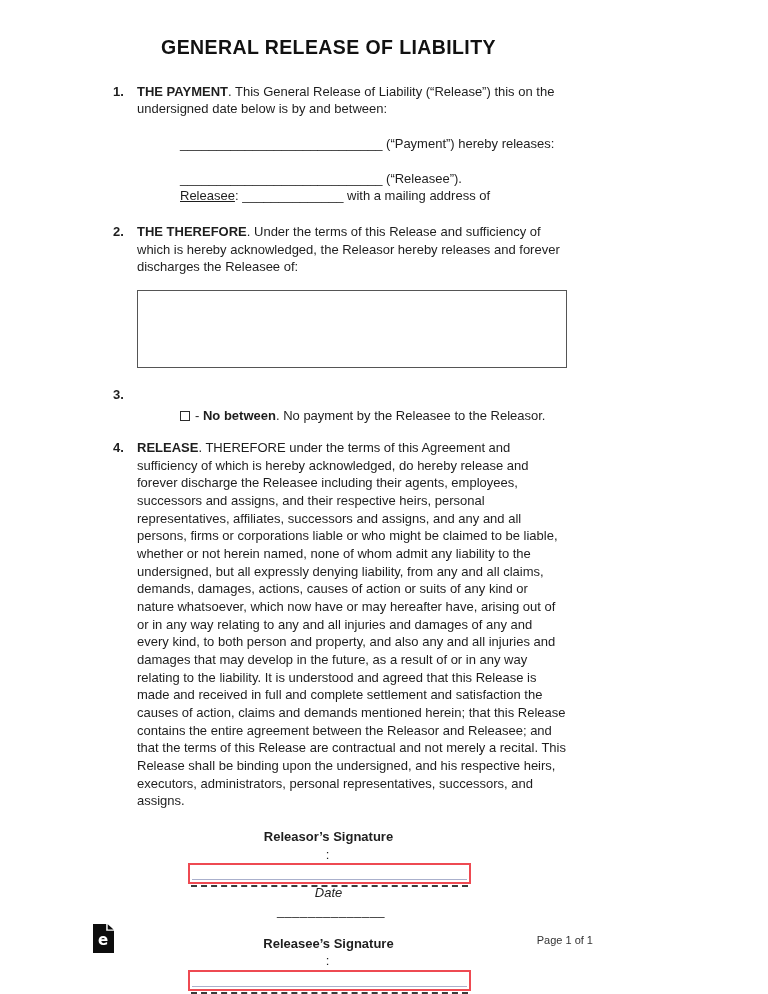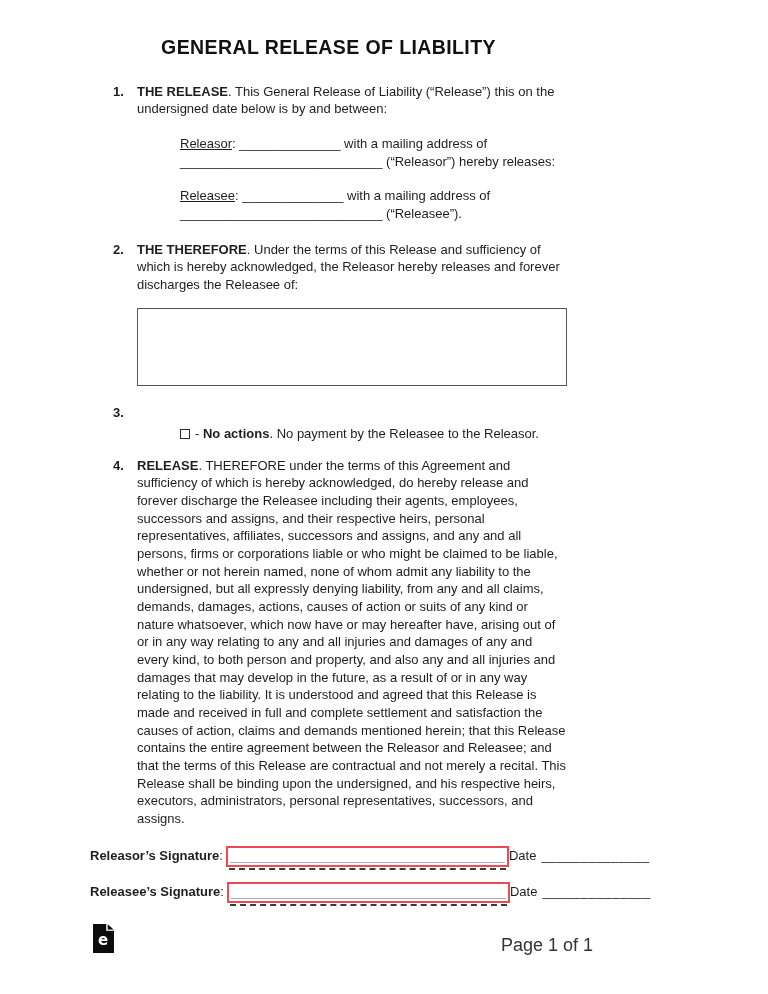--- a/index.html
+++ b/index.html
@@ -28,73 +28,72 @@
     box-sizing:border-box; margin-top:14px; width:100%; height:78px;
     border:1px solid #555; background:#fff;
   }
   .options { margin:18px 0 0 43px; line-height:23px; }
   .option { white-space:pre-wrap; }
   .checkbox {
     display:inline-block; box-sizing:border-box; width:10px; height:10px;
     border:1.3px solid #2b2b2b; margin-right:5px; vertical-align:-1px; background:#fff;
   }
   .item-payment { margin-bottom:12px; }
-  .sig-row { display:flex; align-items:center; margin:8px 0 15px 0; }
+  .sig-row { display:flex; align-items:center; margin:8px 0 15px 0;flex-direction:column; }
   .sig-label { font-weight:bold; white-space:pre; }
   .sig-colon { margin-right:2px; }
   .sig-field {
     position:relative; flex:none; box-sizing:border-box;
     width:283px; height:21px; margin-left:1px;
     border:2px solid #ee4a52; background:#fff;
   }
   .sig-field .inner-line { position:absolute; left:2px; right:2px; bottom:2px; border-bottom:1.5px solid #aab0cc; }
   .sig-field .under-dashes { position:absolute; left:1px; right:1px; bottom:-5px; border-bottom:2px dashed #3a3a3a; }
-  .date-label { white-space:pre; }
+  .date-label { white-space:pre;font-style:italic; }
   .date-blank { margin-left:5px; letter-spacing:0.5px; }
   .footer { position:absolute; left:90px; right:62px; bottom:36px; height:34px; }
   .logo { position:absolute; left:3px; top:0; width:21px; height:29px; }
-  .page-num { position:absolute; right:0; top:9px; font-size:18px; color:#333; }
+  .page-num { position:absolute; right:0; top:9px; font-size:11px; color:#333; }
 </style>
 </head>
 <body>
 
 <div class="page">
 
   <h1 class="title">GENERAL RELEASE OF LIABILITY</h1>
 
   <div class="item">
     <span class="num">1.</span>
     <div class="content">
-      <p><b>THE RELEASE</b><span>. This General Release of Liability (“Release”) this on the undersigned date below is by and between:</span></p>
+      <p><b>THE PAYMENT</b><span>. This General Release of Liability (“Release”) this on the undersigned date below is by and between:</span></p>
 
       <div class="party-block">
-        <div class="line"><span class="u">Releasor</span><span>: </span><span>______________</span><span> with a mailing address of</span></div>
-        <div class="line"><span>____________________________</span><span> (“Releasor”) hereby releases:</span></div>
+        <div class="line"><span>____________________________</span><span> (“Payment”) hereby releases:</span></div>
       </div>
 
       <div class="party-block">
+        <div class="line"><span>____________________________</span><span> (“Releasee”).</span></div>
         <div class="line"><span class="u">Releasee</span><span>: </span><span>______________</span><span> with a mailing address of</span></div>
-        <div class="line"><span>____________________________</span><span> (“Releasee”).</span></div>
       </div>
     </div>
   </div>
 
   <div class="item">
     <span class="num">2.</span>
     <div class="content">
       <p><b>THE THEREFORE</b><span>. Under the terms of this Release and sufficiency of which is hereby acknowledged, the Releasor hereby releases and forever discharges the Releasee of:</span></p>
       <div class="liability-box"></div>
     </div>
   </div>
 
   <div class="item item-payment">
     <span class="num">3.</span>
     <div class="content">
       <div class="options">
-        <div class="option"><span class="checkbox"></span><span>- </span><b>No actions</b><span>. No payment by the Releasee to the Releasor.</span></div>
+        <div class="option"><span class="checkbox"></span><span>- </span><b>No between</b><span>. No payment by the Releasee to the Releasor.</span></div>
       </div>
     </div>
   </div>
 
   <div class="item">
     <span class="num">4.</span>
     <div class="content">
       <p><b>RELEASE</b><span>. THEREFORE under the terms of this Agreement and sufficiency of which is hereby acknowledged, do hereby release and forever discharge the Releasee including their agents, employees, successors and assigns, and their respective heirs, personal representatives, affiliates, successors and assigns, and any and all persons, firms or corporations liable or who might be claimed to be liable, whether or not herein named, none of whom admit any liability to the undersigned, but all expressly denying liability, from any and all claims, demands, damages, actions, causes of action or suits of any kind or nature whatsoever, which now have or may hereafter have, arising out of or in any way relating to any and all injuries and damages of any and every kind, to both person and property, and also any and all injuries and damages that may develop in the future, as a result of or in any way relating to the liability. It is understood and agreed that this Release is made and received in full and complete settlement and satisfaction the causes of action, claims and demands mentioned herein; that this Release contains the entire agreement between the Releasor and Releasee; and that the terms of this Release are contractual and not merely a recital. This Release shall be binding upon the undersigned, and his respective heirs, executors, administrators, personal representatives, successors, and assigns.</span></p>
     </div>
   </div>

